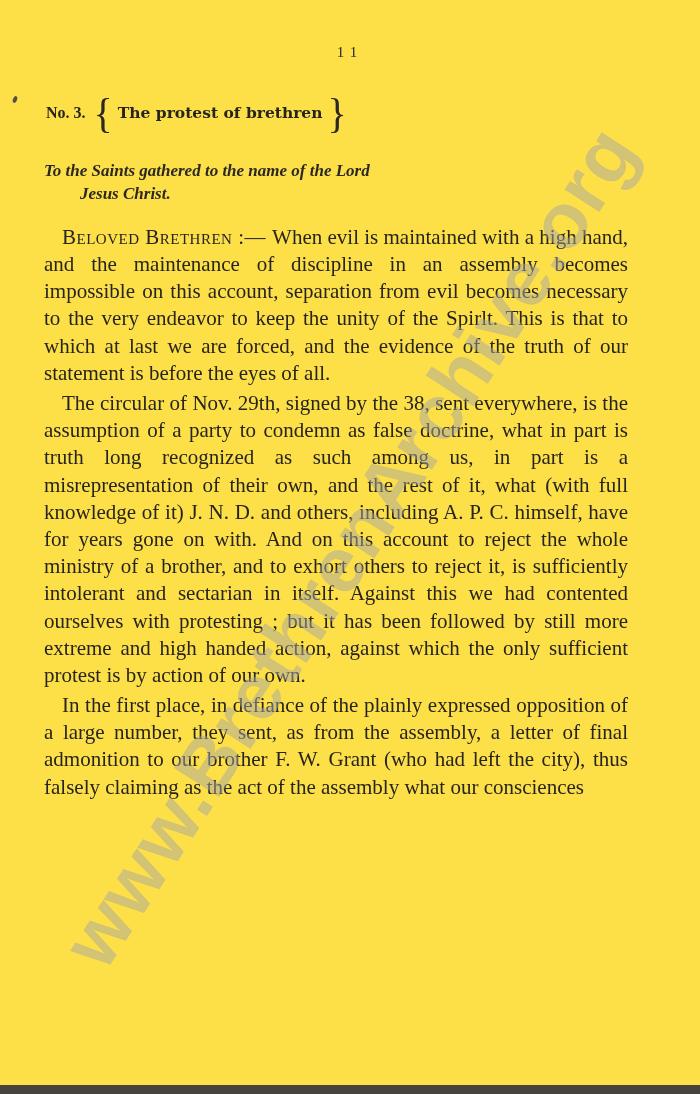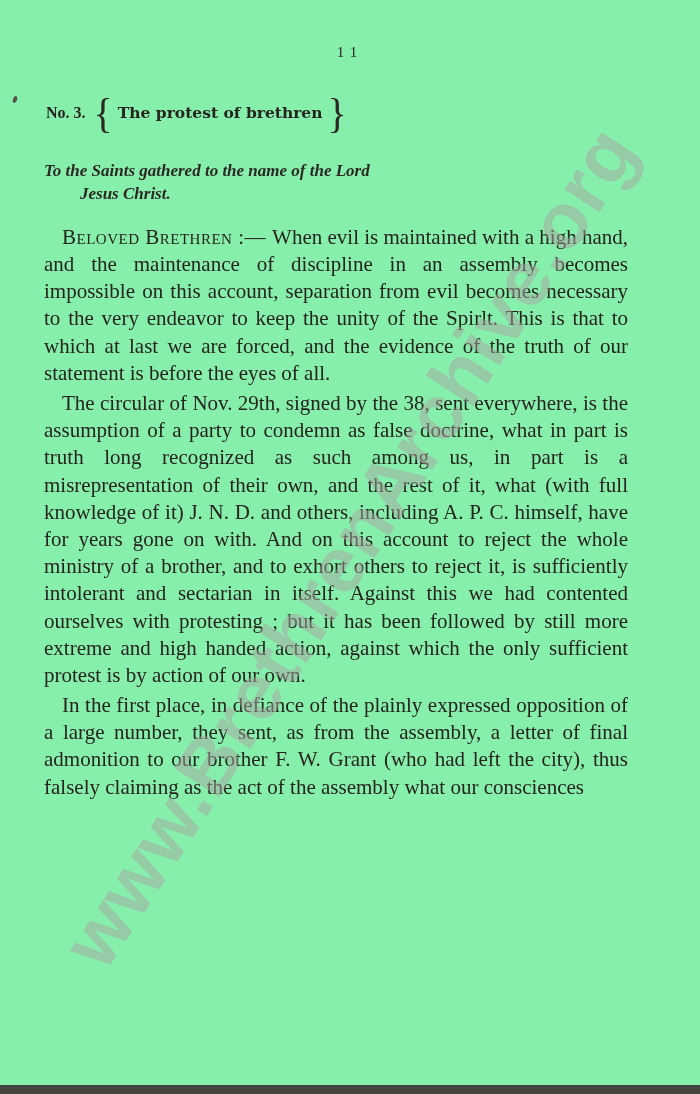--- a/index.html
+++ b/index.html
@@ -4,21 +4,21 @@
 <style>
   html, body {
     margin: 0;
     padding: 0;
     background: #e8e5de;
   }
   .page {
     position: relative;
     width: 700px;
     height: 1094px;
-    background: #86efac;
+    background: #fde047;
     color: #27241f;
     font-family: "Liberation Serif", serif;
     overflow: hidden;
     margin: 0 auto;
   }
   .page-number {
     padding-top: 44px;
     text-align: center;
     font-size: 15px;
     letter-spacing: 6px;

